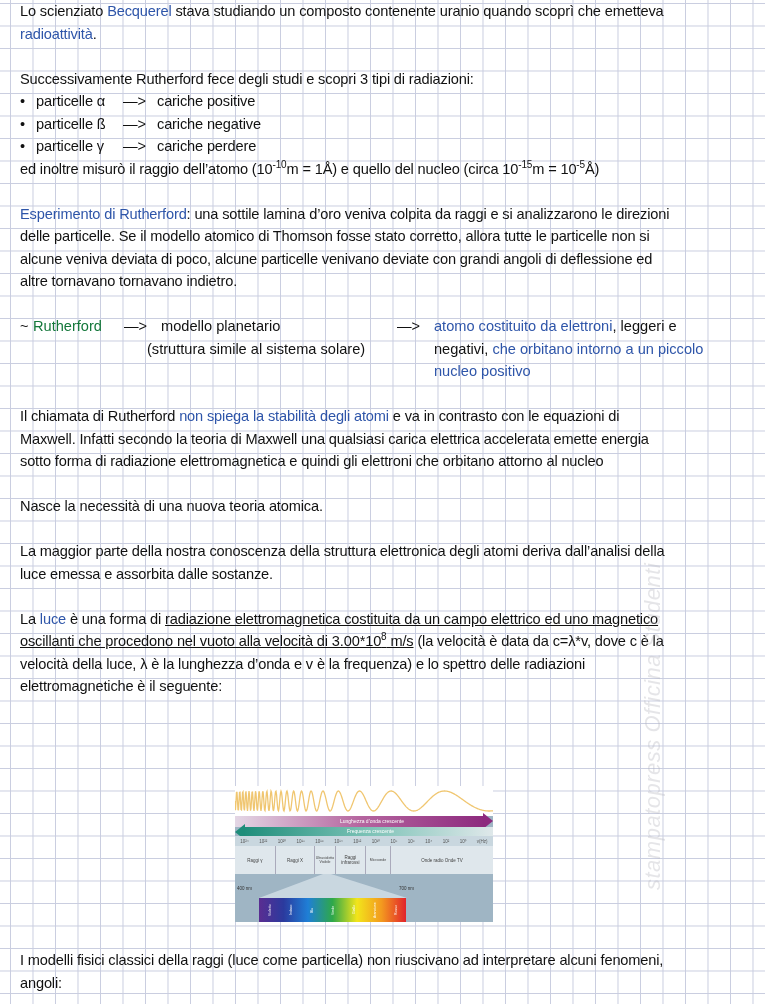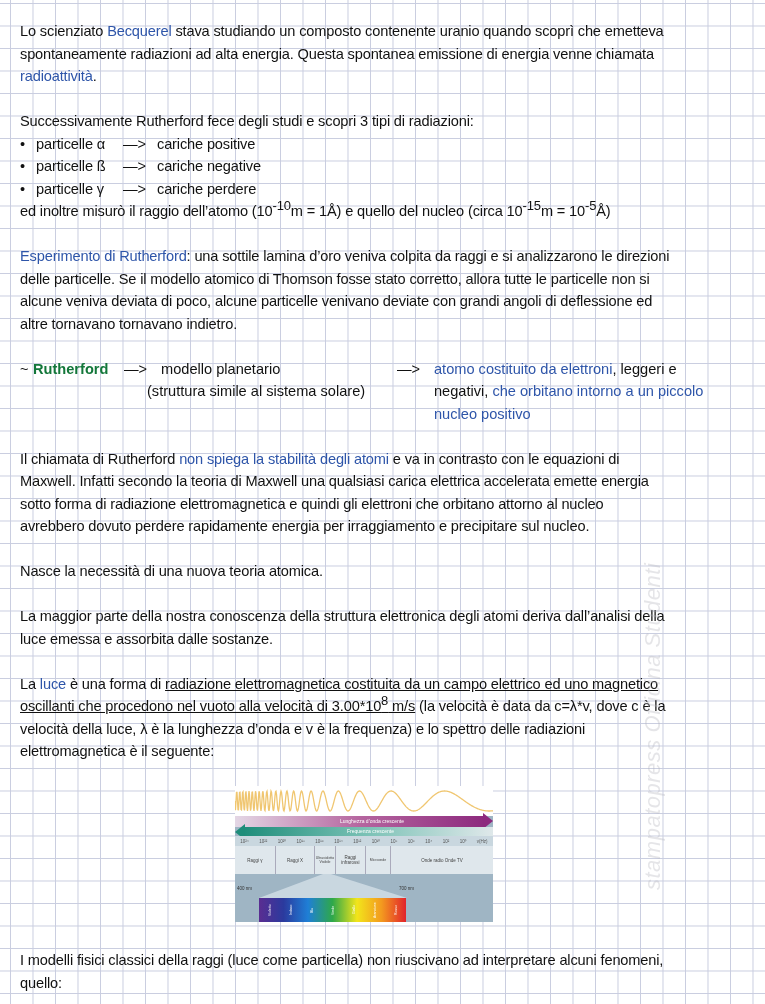--- a/index.html
+++ b/index.html
@@ -7,26 +7,26 @@
     width:765px; height:1004px; overflow:hidden; position:relative;
     background-color:#ffffff;
     background-image:
       linear-gradient(to right, #c9cde0 1px, transparent 1px),
       linear-gradient(to bottom, #c9cde0 1px, transparent 1px);
     background-size:22.5px 22.5px;
     background-position:10px 3px;
     font-family:"Liberation Sans", sans-serif;
     font-size:14.6px; color:#111;
   }
-  .page { position:absolute; left:20px; top:20px; width:730px; }
+  .page { position:absolute; left:20px; top:0; width:730px; }
   .line { height:22.5px; line-height:22.5px; white-space:nowrap; letter-spacing:-0.15px; }
   .blue { color:#2e55a9; }
-  .green { color:#13773a; font-weight:bold;text-align:right; }
+  .green { color:#13773a; font-weight:normal;text-align:right; }
   .u { text-decoration:underline;margin-top:28px; }
-  sup { font-size:13px; line-height:0; vertical-align:super; }
+  sup { font-size:10px; line-height:0; vertical-align:super; }
   .gap { height:22.5px; }
   .bullet { display:inline-block; width:16px; }
   .tab { display:inline-block; }
   .row { position:relative; height:22.5px; line-height:22.5px; white-space:nowrap; }
   .abs { position:absolute; top:0; }
   .watermark {
     position:absolute; left:640px; top:890px; transform-origin:left top; transform:rotate(-90deg);
     font-size:22px; font-style:italic; color:rgba(180,180,190,0.35); white-space:nowrap; letter-spacing:0.5px;
   }
   .spectrum { position:absolute; left:235px; top:786px; width:258px; height:136px; background:#9fb5c4; overflow:hidden; }
@@ -43,21 +43,20 @@
   .nm { position:absolute; font-size:4.5px; color:#333; }
   .visible { position:absolute; left:24px; top:112px; width:147px; height:24px; display:flex; }
   .visible div { flex:1; font-size:3.5px; color:#fff; writing-mode:vertical-rl; transform:rotate(180deg); display:flex; align-items:center; justify-content:center; }
 </style>
 </head>
 <body>
 
 <div class="page">
 
   <div class="line"><span>Lo scienziato </span><span class="blue">Becquerel</span><span> stava studiando un composto contenente uranio quando scoprì che emetteva</span></div>
-  <div class="line">spontaneamente radiazioni ad alta energia. Questa spontanea emissione di energia venne chiamata</div>
   <div class="line"><span class="blue">radioattività</span><span>.</span></div>
   <div class="gap"></div>
 
   <div class="line">Successivamente Rutherford fece degli studi e scopri 3 tipi di radiazioni:</div>
   <div class="line"><span class="bullet">•</span><span class="tab" style="width:87px">particelle α</span><span class="tab" style="width:34px">—&gt;</span><span>cariche positive</span></div>
   <div class="line"><span class="bullet">•</span><span class="tab" style="width:87px">particelle ß</span><span class="tab" style="width:34px">—&gt;</span><span>cariche negative</span></div>
   <div class="line"><span class="bullet">•</span><span class="tab" style="width:87px">particelle γ</span><span class="tab" style="width:34px">—&gt;</span><span>cariche perdere</span></div>
   <div class="line"><span>ed inoltre misurò il raggio dell’atomo (10</span><sup>-10</sup><span>m = 1Å) e quello del nucleo (circa 10</span><sup>-15</sup><span>m = 10</span><sup>-5</sup><span>Å)</span></div>
   <div class="gap"></div>
 
@@ -80,34 +79,33 @@
     <span class="abs" style="left:127px">(struttura simile al sistema solare)</span>
   </div>
   <div class="row">
     <span class="abs blue" style="left:414px">nucleo positivo</span>
   </div>
   <div class="gap"></div>
 
   <div class="line"><span>Il chiamata di Rutherford </span><span class="blue">non spiega la stabilità degli atomi</span><span> e va in contrasto con le equazioni di</span></div>
   <div class="line">Maxwell. Infatti secondo la teoria di Maxwell una qualsiasi carica elettrica accelerata emette energia</div>
   <div class="line">sotto forma di radiazione elettromagnetica e quindi gli elettroni che orbitano attorno al nucleo</div>
-  <div class="line">avrebbero dovuto perdere rapidamente energia per irraggiamento e precipitare sul nucleo.</div>
   <div class="gap"></div>
 
   <div class="line">Nasce la necessità di una nuova teoria atomica.</div>
   <div class="gap"></div>
 
   <div class="line">La maggior parte della nostra conoscenza della struttura elettronica degli atomi deriva dall’analisi della</div>
   <div class="line">luce emessa e assorbita dalle sostanze.</div>
   <div class="gap"></div>
 
   <div class="line"><span>La </span><span class="blue">luce</span><span> è una forma di </span><span class="u">radiazione elettromagnetica costituita da un campo elettrico ed uno magnetico</span></div>
   <div class="line"><span class="u"><span>oscillanti che procedono nel vuoto alla velocità di 3.00*10</span><sup>8</sup><span> m/s</span></span><span> (la velocità è data da c=λ*v, dove c è la</span></div>
   <div class="line">velocità della luce, λ è la lunghezza d’onda e v è la frequenza) e lo spettro delle radiazioni</div>
-  <div class="line">elettromagnetica è il seguente:</div>
+  <div class="line">elettromagnetiche è il seguente:</div>
 </div>
 
 <div class="spectrum">
   <div class="wave">
     <svg width="258" height="30" viewBox="0 0 258 30">
       <path id="wavepath" fill="none" stroke="#f0c670" stroke-width="1.3" d="M0,15 L0.0,23.66 L0.5,23.66 L1.0,15.00 L1.5,6.34 L2.0,6.33 L2.5,14.97 L3.0,23.63 L3.5,23.70 L4.0,15.12 L4.5,6.43 L5.0,6.22 L5.5,14.68 L6.0,23.45 L6.5,23.91 L7.0,15.67 L7.5,6.78 L8.0,5.88 L8.5,13.79 L9.0,22.85 L9.5,24.38 L10.0,16.99 L10.5,7.72 L11.0,5.32 L11.5,11.97 L12.0,21.41 L12.5,24.92 L13.0,19.34 L13.5,9.83 L14.0,5.01 L14.5,9.13 L15.0,18.44 L15.5,24.70 L16.0,22.50 L16.5,13.85 L17.0,6.21 L17.5,6.03 L18.0,13.35 L18.5,22.01 L19.0,24.90 L19.5,19.77 L20.0,10.86 L20.5,5.25 L21.0,7.28 L21.5,15.24 L22.0,22.98 L22.5,24.69 L23.0,19.21 L23.5,10.69 L24.0,5.31 L24.5,6.85 L25.0,14.09 L25.5,21.91 L26.0,24.99 L26.5,21.37 L27.0,13.57 L27.5,6.75 L28.0,5.24 L28.5,9.88 L29.0,17.65 L29.5,23.76 L30.0,24.59 L30.5,19.77 L31.0,12.23 L31.5,6.32 L32.0,5.30 L32.5,9.60 L33.0,16.78 L33.5,22.96 L34.0,24.96 L34.5,21.87 L35.0,15.37 L35.5,8.74 L36.0,5.17 L36.5,6.29 L37.0,11.43 L37.5,18.15 L38.0,23.41 L38.5,24.95 L39.0,22.20 L39.5,16.45 L40.0,10.16 L40.5,5.87 L41.0,5.24 L41.5,8.40 L42.0,14.04 L42.5,19.98 L43.0,24.06 L43.5,24.86 L44.0,22.20 L44.5,17.10 L45.0,11.34 L45.5,6.84 L46.0,5.01 L46.5,6.35 L47.0,10.34 L47.5,15.70 L48.0,20.81 L48.5,24.18 L49.0,24.92 L49.5,22.89 L50.0,18.75 L50.5,13.64 L51.0,8.94 L51.5,5.84 L52.0,5.04 L52.5,6.69 L53.0,10.30 L53.5,14.97 L54.0,19.61 L54.5,23.16 L55.0,24.90 L55.5,24.49 L56.0,22.09 L56.5,18.27 L57.0,13.83 L57.5,9.66 L58.0,6.56 L58.5,5.08 L59.0,5.45 L59.5,7.53 L60.0,10.92 L60.5,14.97 L61.0,18.98 L61.5,22.30 L62.0,24.40 L62.5,24.99 L63.0,24.02 L63.5,21.70 L64.0,18.40 L64.5,14.64 L65.0,10.97 L65.5,7.91 L66.0,5.84 L66.5,5.01 L67.0,5.50 L67.5,7.20 L68.0,9.86 L68.5,13.12 L69.0,16.58 L69.5,19.82 L70.0,22.46 L70.5,24.24 L71.0,24.98 L71.5,24.64 L72.0,23.27 L72.5,21.06 L73.0,18.26 L73.5,15.16 L74.0,12.08 L74.5,9.31 L75.0,7.09 L75.5,5.63 L76.0,5.02 L76.5,5.29 L77.0,6.39 L77.5,8.22 L78.0,10.58 L78.5,13.28 L79.0,16.09 L79.5,18.79 L80.0,21.17 L80.5,23.07 L81.0,24.35 L81.5,24.96 L82.0,24.85 L82.5,24.07 L83.0,22.68 L83.5,20.80 L84.0,18.55 L84.5,16.10 L85.0,13.61 L85.5,11.23 L86.0,9.09 L86.5,7.32 L87.0,6.02 L87.5,5.23 L88.0,5.00 L88.5,5.32 L89.0,6.15 L89.5,7.44 L90.0,9.10 L90.5,11.05 L91.0,13.17 L91.5,15.37 L92.0,17.53 L92.5,19.55 L93.0,21.34 L93.5,22.82 L94.0,23.95 L94.5,24.68 L95.0,24.99 L95.5,24.88 L96.0,24.36 L96.5,23.47 L97.0,22.25 L97.5,20.76 L98.0,19.06 L98.5,17.22 L99.0,15.32 L99.5,13.43 L100.0,11.61 L100.5,9.92 L101.0,8.42 L101.5,7.16 L102.0,6.17 L102.5,5.47 L103.0,5.08 L103.5,5.01 L104.0,5.25 L104.5,5.78 L105.0,6.58 L105.5,7.62 L106.0,8.87 L106.5,10.27 L107.0,11.80 L107.5,13.40 L108.0,15.03 L108.5,16.64 L109.0,18.20 L109.5,19.67 L110.0,21.00 L110.5,22.18 L111.0,23.17 L111.5,23.96 L112.0,24.53 L112.5,24.88 L113.0,25.00 L113.5,24.90 L114.0,24.58 L114.5,24.05 L115.0,23.34 L115.5,22.46 L116.0,21.44 L116.5,20.29 L117.0,19.05 L117.5,17.74 L118.0,16.38 L118.5,15.01 L119.0,13.65 L119.5,12.33 L120.0,11.07 L120.5,9.88 L121.0,8.79 L121.5,7.82 L122.0,6.98 L122.5,6.28 L123.0,5.73 L123.5,5.33 L124.0,5.09 L124.5,5.00 L125.0,5.07 L125.5,5.29 L126.0,5.65 L126.5,6.15 L127.0,6.77 L127.5,7.51 L128.0,8.34 L128.5,9.27 L129.0,10.26 L129.5,11.31 L130.0,12.39 L130.5,13.51 L131.0,14.64 L131.5,15.76 L132.0,16.86 L132.5,17.94 L133.0,18.97 L133.5,19.94 L134.0,20.85 L134.5,21.69 L135.0,22.44 L135.5,23.11 L136.0,23.68 L136.5,24.15 L137.0,24.52 L137.5,24.78 L138.0,24.94 L138.5,25.00 L139.0,24.96 L139.5,24.81 L140.0,24.57 L140.5,24.24 L141.0,23.82 L141.5,23.33 L142.0,22.75 L142.5,22.12 L143.0,21.42 L143.5,20.66 L144.0,19.87 L144.5,19.03 L145.0,18.17 L145.5,17.29 L146.0,16.39 L146.5,15.49 L147.0,14.59 L147.5,13.70 L148.0,12.83 L148.5,11.97 L149.0,11.15 L149.5,10.37 L150.0,9.62 L150.5,8.92 L151.0,8.26 L151.5,7.66 L152.0,7.12 L152.5,6.63 L153.0,6.21 L153.5,5.84 L154.0,5.54 L154.5,5.31 L155.0,5.14 L155.5,5.04 L156.0,5.00 L156.5,5.02 L157.0,5.11 L157.5,5.26 L158.0,5.46 L158.5,5.72 L159.0,6.03 L159.5,6.40 L160.0,6.81 L160.5,7.26 L161.0,7.76 L161.5,8.29 L162.0,8.86 L162.5,9.45 L163.0,10.07 L163.5,10.72 L164.0,11.38 L164.5,12.06 L165.0,12.74 L165.5,13.44 L166.0,14.13 L166.5,14.83 L167.0,15.53 L167.5,16.21 L168.0,16.89 L168.5,17.55 L169.0,18.20 L169.5,18.83 L170.0,19.44 L170.5,20.03 L171.0,20.59 L171.5,21.12 L172.0,21.62 L172.5,22.10 L173.0,22.54 L173.5,22.94 L174.0,23.31 L174.5,23.65 L175.0,23.95 L175.5,24.21 L176.0,24.43 L176.5,24.62 L177.0,24.77 L177.5,24.88 L178.0,24.96 L178.5,24.99 L179.0,25.00 L179.5,24.96 L180.0,24.89 L180.5,24.79 L181.0,24.65 L181.5,24.48 L182.0,24.28 L182.5,24.05 L183.0,23.79 L183.5,23.50 L184.0,23.19 L184.5,22.85 L185.0,22.49 L185.5,22.11 L186.0,21.71 L186.5,21.29 L187.0,20.85 L187.5,20.40 L188.0,19.93 L188.5,19.46 L189.0,18.97 L189.5,18.47 L190.0,17.97 L190.5,17.46 L191.0,16.95 L191.5,16.43 L192.0,15.92 L192.5,15.40 L193.0,14.89 L193.5,14.38 L194.0,13.87 L194.5,13.37 L195.0,12.88 L195.5,12.39 L196.0,11.91 L196.5,11.44 L197.0,10.99 L197.5,10.54 L198.0,10.11 L198.5,9.70 L199.0,9.29 L199.5,8.91 L200.0,8.54 L200.5,8.18 L201.0,7.84 L201.5,7.52 L202.0,7.22 L202.5,6.94 L203.0,6.67 L203.5,6.43 L204.0,6.20 L204.5,5.99 L205.0,5.80 L205.5,5.64 L206.0,5.49 L206.5,5.36 L207.0,5.25 L207.5,5.16 L208.0,5.09 L208.5,5.04 L209.0,5.01 L209.5,5.00 L210.0,5.01 L210.5,5.03 L211.0,5.07 L211.5,5.14 L212.0,5.21 L212.5,5.31 L213.0,5.42 L213.5,5.55 L214.0,5.69 L214.5,5.85 L215.0,6.02 L215.5,6.21 L216.0,6.41 L216.5,6.62 L217.0,6.85 L217.5,7.09 L218.0,7.34 L218.5,7.60 L219.0,7.87 L219.5,8.15 L220.0,8.44 L220.5,8.73 L221.0,9.04 L221.5,9.35 L222.0,9.67 L222.5,10.00 L223.0,10.33 L223.5,10.67 L224.0,11.01 L224.5,11.36 L225.0,11.71 L225.5,12.06 L226.0,12.41 L226.5,12.77 L227.0,13.13 L227.5,13.48 L228.0,13.84 L228.5,14.20 L229.0,14.56 L229.5,14.92 L230.0,15.27 L230.5,15.62 L231.0,15.98 L231.5,16.32 L232.0,16.67 L232.5,17.01 L233.0,17.35 L233.5,17.68 L234.0,18.01 L234.5,18.33 L235.0,18.65 L235.5,18.96 L236.0,19.27 L236.5,19.57 L237.0,19.86 L237.5,20.15 L238.0,20.43 L238.5,20.70 L239.0,20.97 L239.5,21.23 L240.0,21.48 L240.5,21.72 L241.0,21.96 L241.5,22.18 L242.0,22.40 L242.5,22.61 L243.0,22.81 L243.5,23.00 L244.0,23.19 L244.5,23.36 L245.0,23.53 L245.5,23.69 L246.0,23.83 L246.5,23.97 L247.0,24.10 L247.5,24.23 L248.0,24.34 L248.5,24.44 L249.0,24.54 L249.5,24.62 L250.0,24.70 L250.5,24.77 L251.0,24.83 L251.5,24.88 L252.0,24.92 L252.5,24.95 L253.0,24.98 L253.5,24.99 L254.0,25.00 L254.5,25.00 L255.0,24.99 L255.5,24.97 L256.0,24.95 L256.5,24.92 L257.0,24.88 L257.5,24.83 L258.0,24.77"></path>
     </svg>
   </div>
   <div class="bar1"></div>
   <div class="bar1-head"></div>
@@ -150,16 +148,16 @@
       <div>Blu</div>
       <div>Verde</div>
       <div>Giallo</div>
       <div>Arancione</div>
       <div>Rosso</div>
     </div>
 </div>
 
 <div style="position:absolute;left:20px;top:949px;width:730px">
   <div class="line">I modelli fisici classici della raggi (luce come particella) non riuscivano ad interpretare alcuni  fenomeni,</div>
-  <div class="line">quello:</div>
+  <div class="line">angoli:</div>
 </div>
 
 <div class="watermark">stampatopress Officina Studenti</div>
 
 </body></html>

